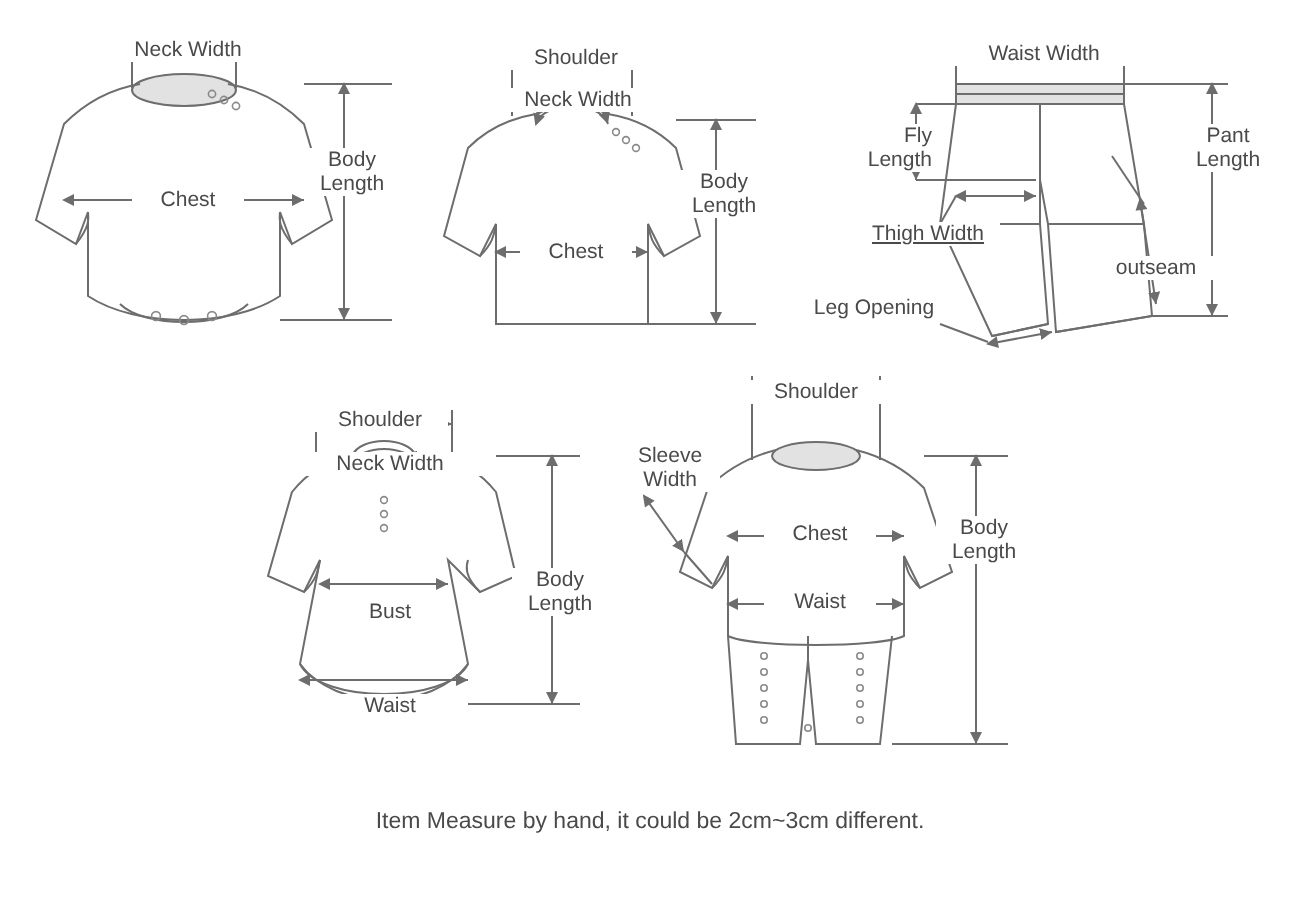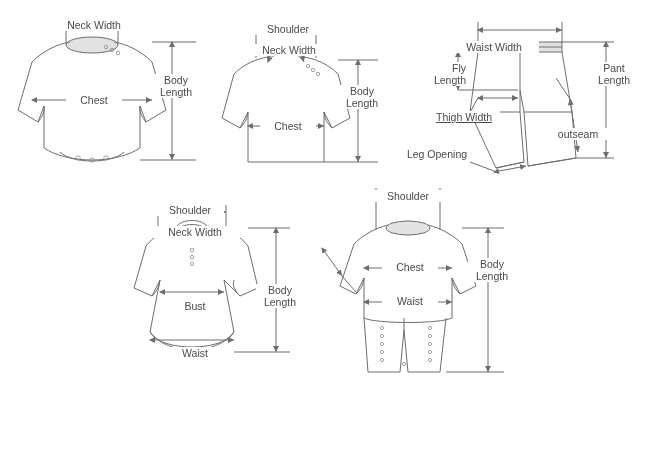--- a/index.html
+++ b/index.html
@@ -260,35 +260,38 @@
   <div class="lbl" style="left:66px; top:94px; width:52px;">Chest</div>
   <div class="lbl" style="left:152px; top:74px; width:44px;">Body
 Length</div>
 
   <div class="lbl" style="left:254px; top:23px; width:64px;">Shoulder</div>
   <div class="lbl" style="left:242px; top:44px; width:90px;">Neck Width</div>
   <div class="lbl" style="left:260px; top:120px; width:52px;">Chest</div>
   <div class="lbl" style="left:338px; top:85px; width:44px;">Body
 Length</div>
 
-  <div class="lbl" style="left:449px; top:21px; width:86px;margin-top:20px;">Waist Width</div>
+  <div class="lbl" style="left:477px; top:21px; width:86px;">Waist Width</div>
   <div class="lbl" style="left:424px; top:62px; width:40px;text-align:right;">Fly
 Length</div>
   <div class="lbl" style="left:428px; top:111px; width:68px;text-decoration:underline;">Thigh Width</div>
   <div class="lbl" style="left:396px; top:148px; width:78px;">Leg Opening</div>
   <div class="lbl" style="left:549px; top:128px; width:54px;">outseam</div>
   <div class="lbl" style="left:591px; top:62px; width:42px;">Pant
 Length</div>
 
   <div class="lbl" style="left:156px; top:204px; width:64px;">Shoulder</div>
   <div class="lbl" style="left:148px; top:226px; width:90px;">Neck Width</div>
   <div class="lbl" style="left:172px; top:300px; width:42px;text-align:center;">Bust</div>
   <div class="lbl" style="left:168px; top:347px; width:50px;">Waist</div>
   <div class="lbl" style="left:256px; top:284px; width:44px;">Body
 Length</div>
 
   <div class="lbl" style="left:374px; top:190px; width:64px;">Shoulder</div>
+  <div class="lbl" style="left:310px; top:222px; width:46px;">Sleeve
+Width</div>
   <div class="lbl" style="left:382px; top:261px; width:52px;">Chest</div>
   <div class="lbl" style="left:382px; top:295px; width:52px;">Waist</div>
   <div class="lbl" style="left:468px; top:258px; width:44px;">Body
 Length</div>
 
+  <div class="caption">Item Measure by hand, it could be 2cm~3cm different.</div>
 </div>
 
 </body></html>

